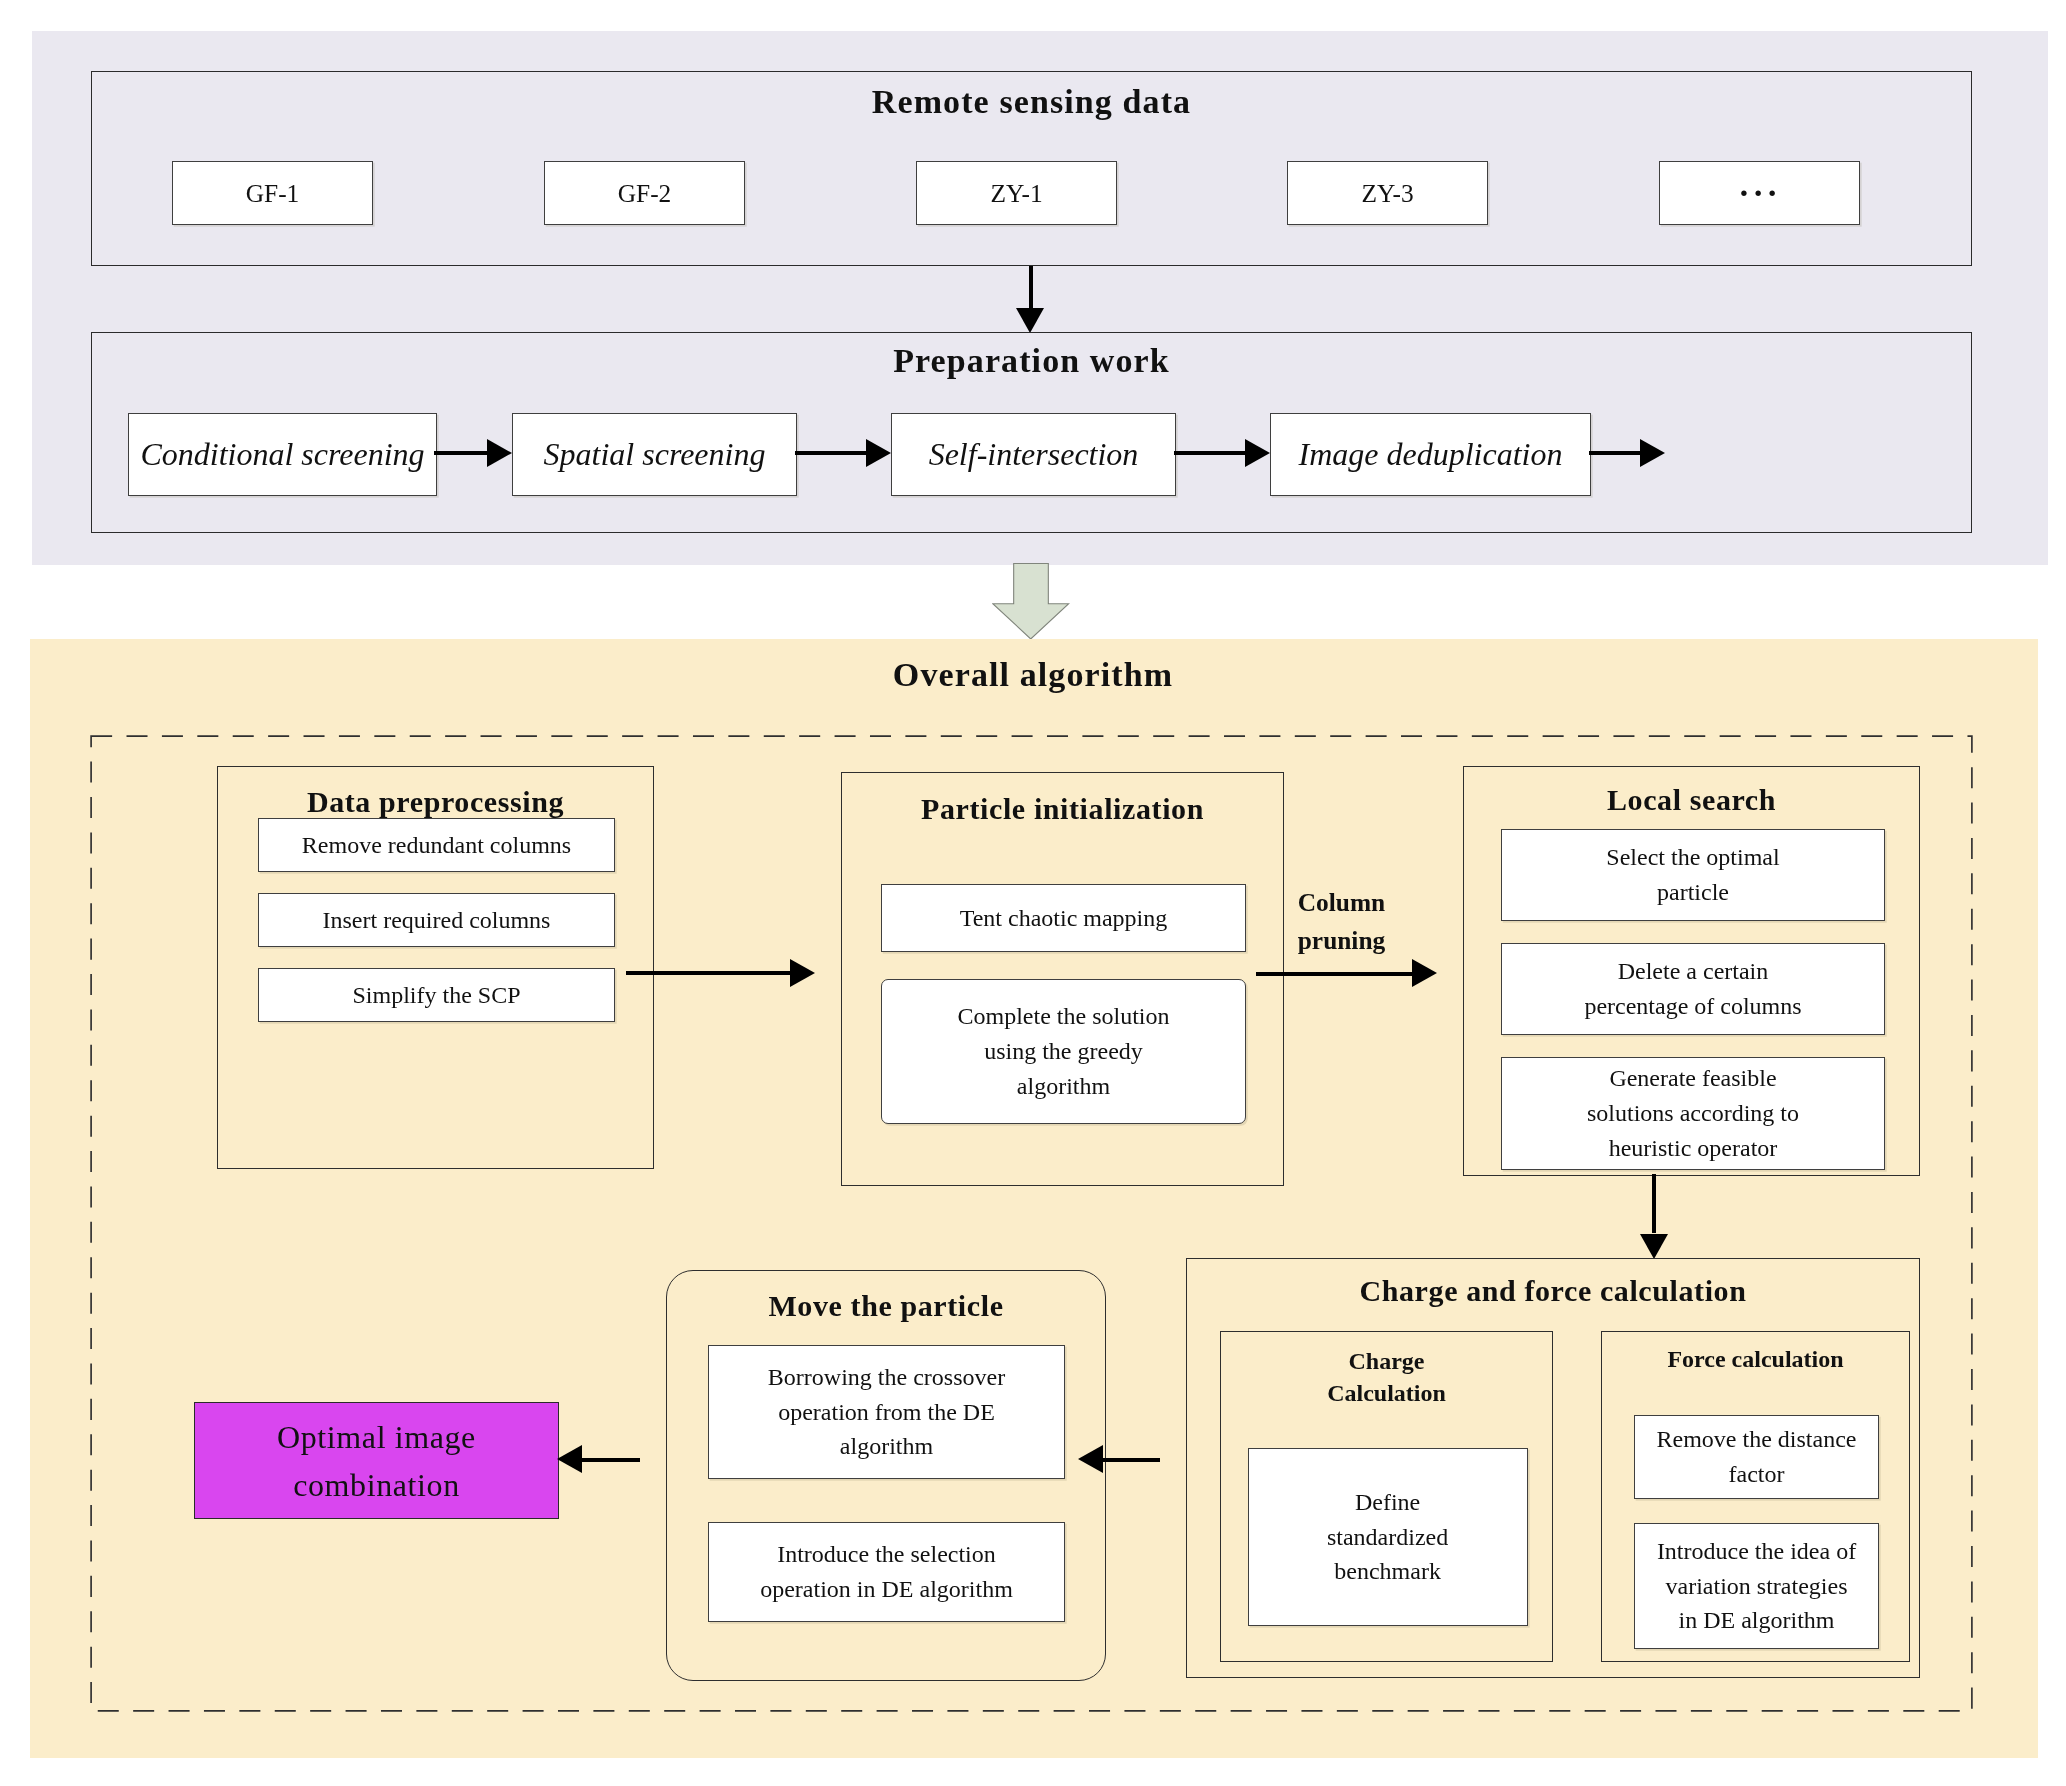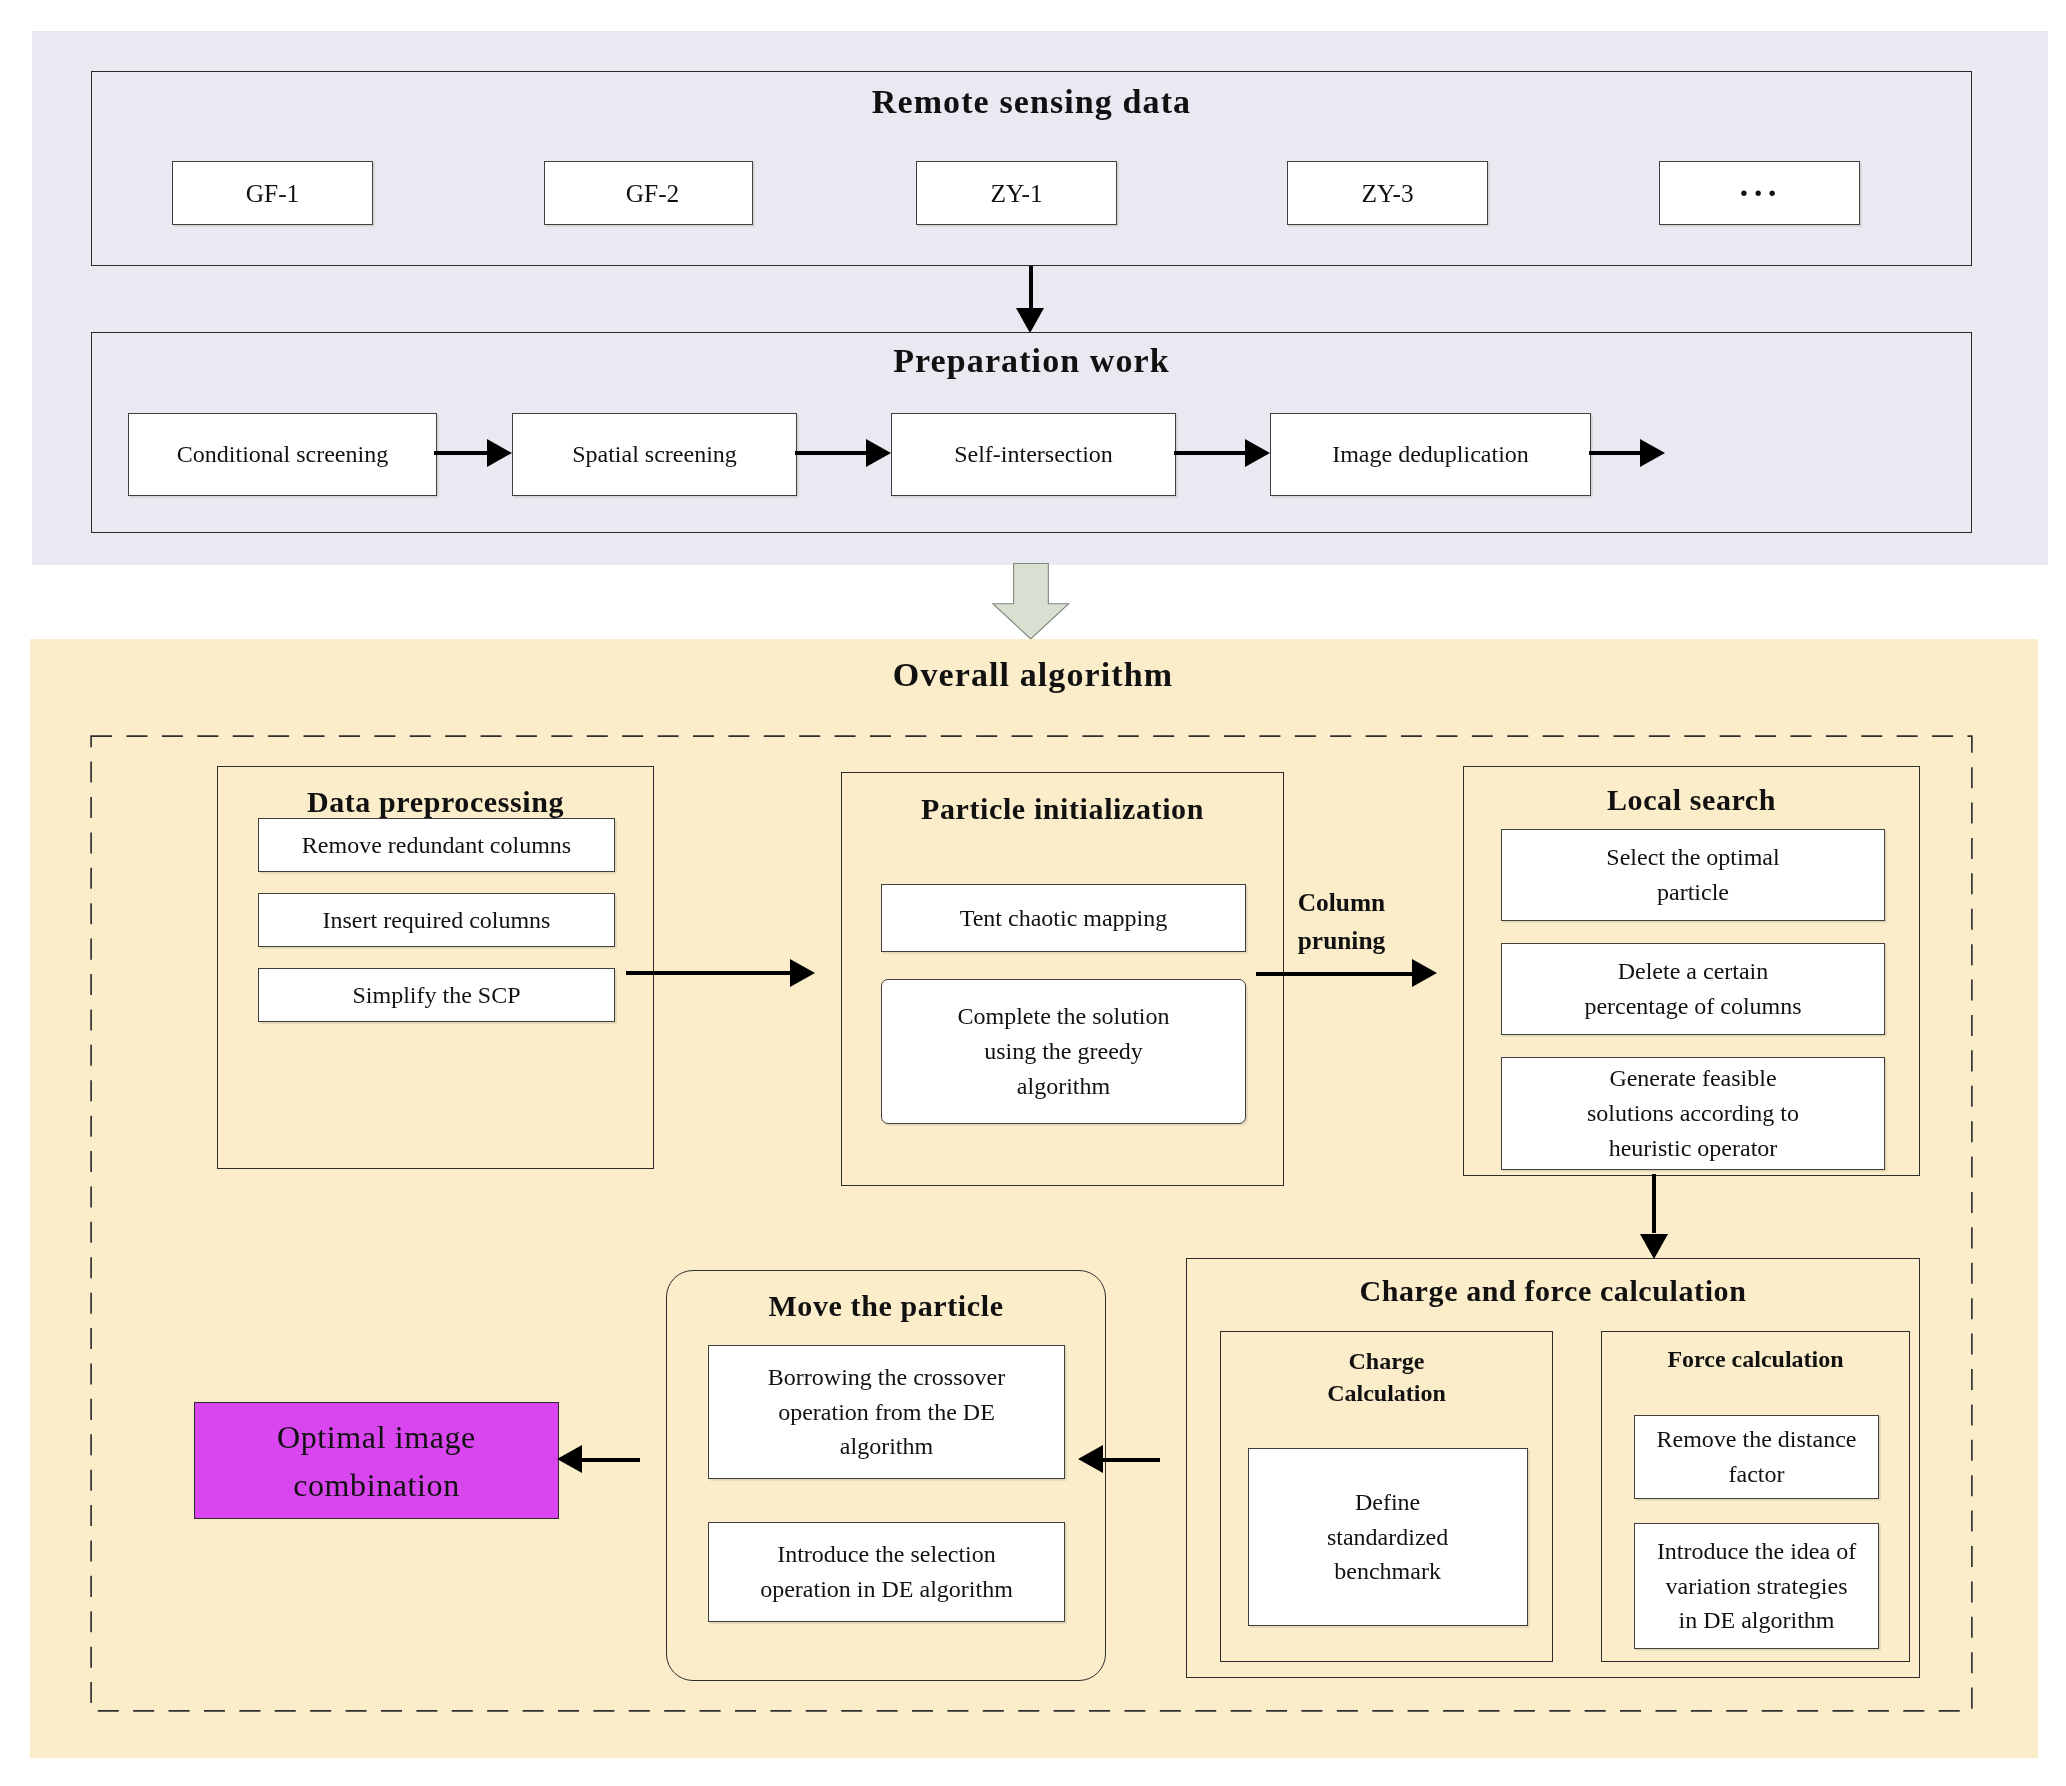--- a/index.html
+++ b/index.html
@@ -18,21 +18,21 @@
   .subgroup{position:absolute;border:1.7px solid #2e2e2e;}
   .subgroup-title{font-weight:bold;font-size:24px;text-align:center;white-space:pre-line;line-height:1.3;}
   .leaf{
     position:absolute;background:#ffffff;border:1.1px solid #3f3f3f;
     display:flex;align-items:center;justify-content:center;text-align:center;
     font-size:24px;line-height:1.45;white-space:pre-line;
     box-shadow:1.7px 1.7px 0 rgba(120,110,85,0.18);
   }
   .satellite{font-size:25.4px;}
   .dots{font-size:34px;font-weight:bold;letter-spacing:2.8px;}
-  .prep-step{font-size:24px;}
+  .prep-step{font-size:32px;font-style:italic;}
   .result-box{
     position:absolute;background:#d946ef;border:1.7px solid #2b2b2b;
     display:flex;align-items:center;justify-content:center;text-align:center;
     font-size:32px;line-height:1.5;white-space:pre-line;letter-spacing:0.6px;
   }
   .hline,.vline{position:absolute;background:#000;}
   .ah-r{position:absolute;width:0;height:0;border-top:14.4px solid transparent;border-bottom:14.4px solid transparent;border-left:25px solid #000;}
   .ah-l{position:absolute;width:0;height:0;border-top:14.4px solid transparent;border-bottom:14.4px solid transparent;border-right:25px solid #000;}
   .ah-d{position:absolute;width:0;height:0;border-left:14.4px solid transparent;border-right:14.4px solid transparent;border-top:25px solid #000;}
   .flow-label{
@@ -41,21 +41,21 @@
   }
 </style>
 </head>
 <body>
 
 <div class="panel panel-lavender" style="left:32px;top:31px;width:2016px;height:534px;"></div>
 
 <div class="secbox" style="left:91px;top:71px;width:1879px;height:193px;">
   <div class="sec-title" style="margin-top:11px;">Remote sensing data</div>
   <div class="leaf satellite" style="left:80px;top:89px;width:199px;height:62px;">GF-1</div>
-  <div class="leaf satellite" style="left:452px;top:89px;width:199px;height:62px;padding-left:8px;">GF-2</div>
+  <div class="leaf satellite" style="left:452px;top:89px;width:199px;height:62px;">GF-2</div>
   <div class="leaf satellite" style="left:824px;top:89px;width:199px;height:62px;">ZY-1</div>
   <div class="leaf satellite" style="left:1195px;top:89px;width:199px;height:62px;">ZY-3</div>
   <div class="leaf satellite dots" style="left:1567px;top:89px;width:199px;height:62px;">···</div>
 </div>
 
 <div class="vline" style="left:1029px;top:266px;width:3.9px;height:43px;"></div>
 <div class="ah-d" style="left:1016px;top:308px;"></div>
 
 <div class="secbox" style="left:91px;top:332px;width:1879px;height:199px;">
   <div class="sec-title" style="margin-top:8.9px;">Preparation work</div>

